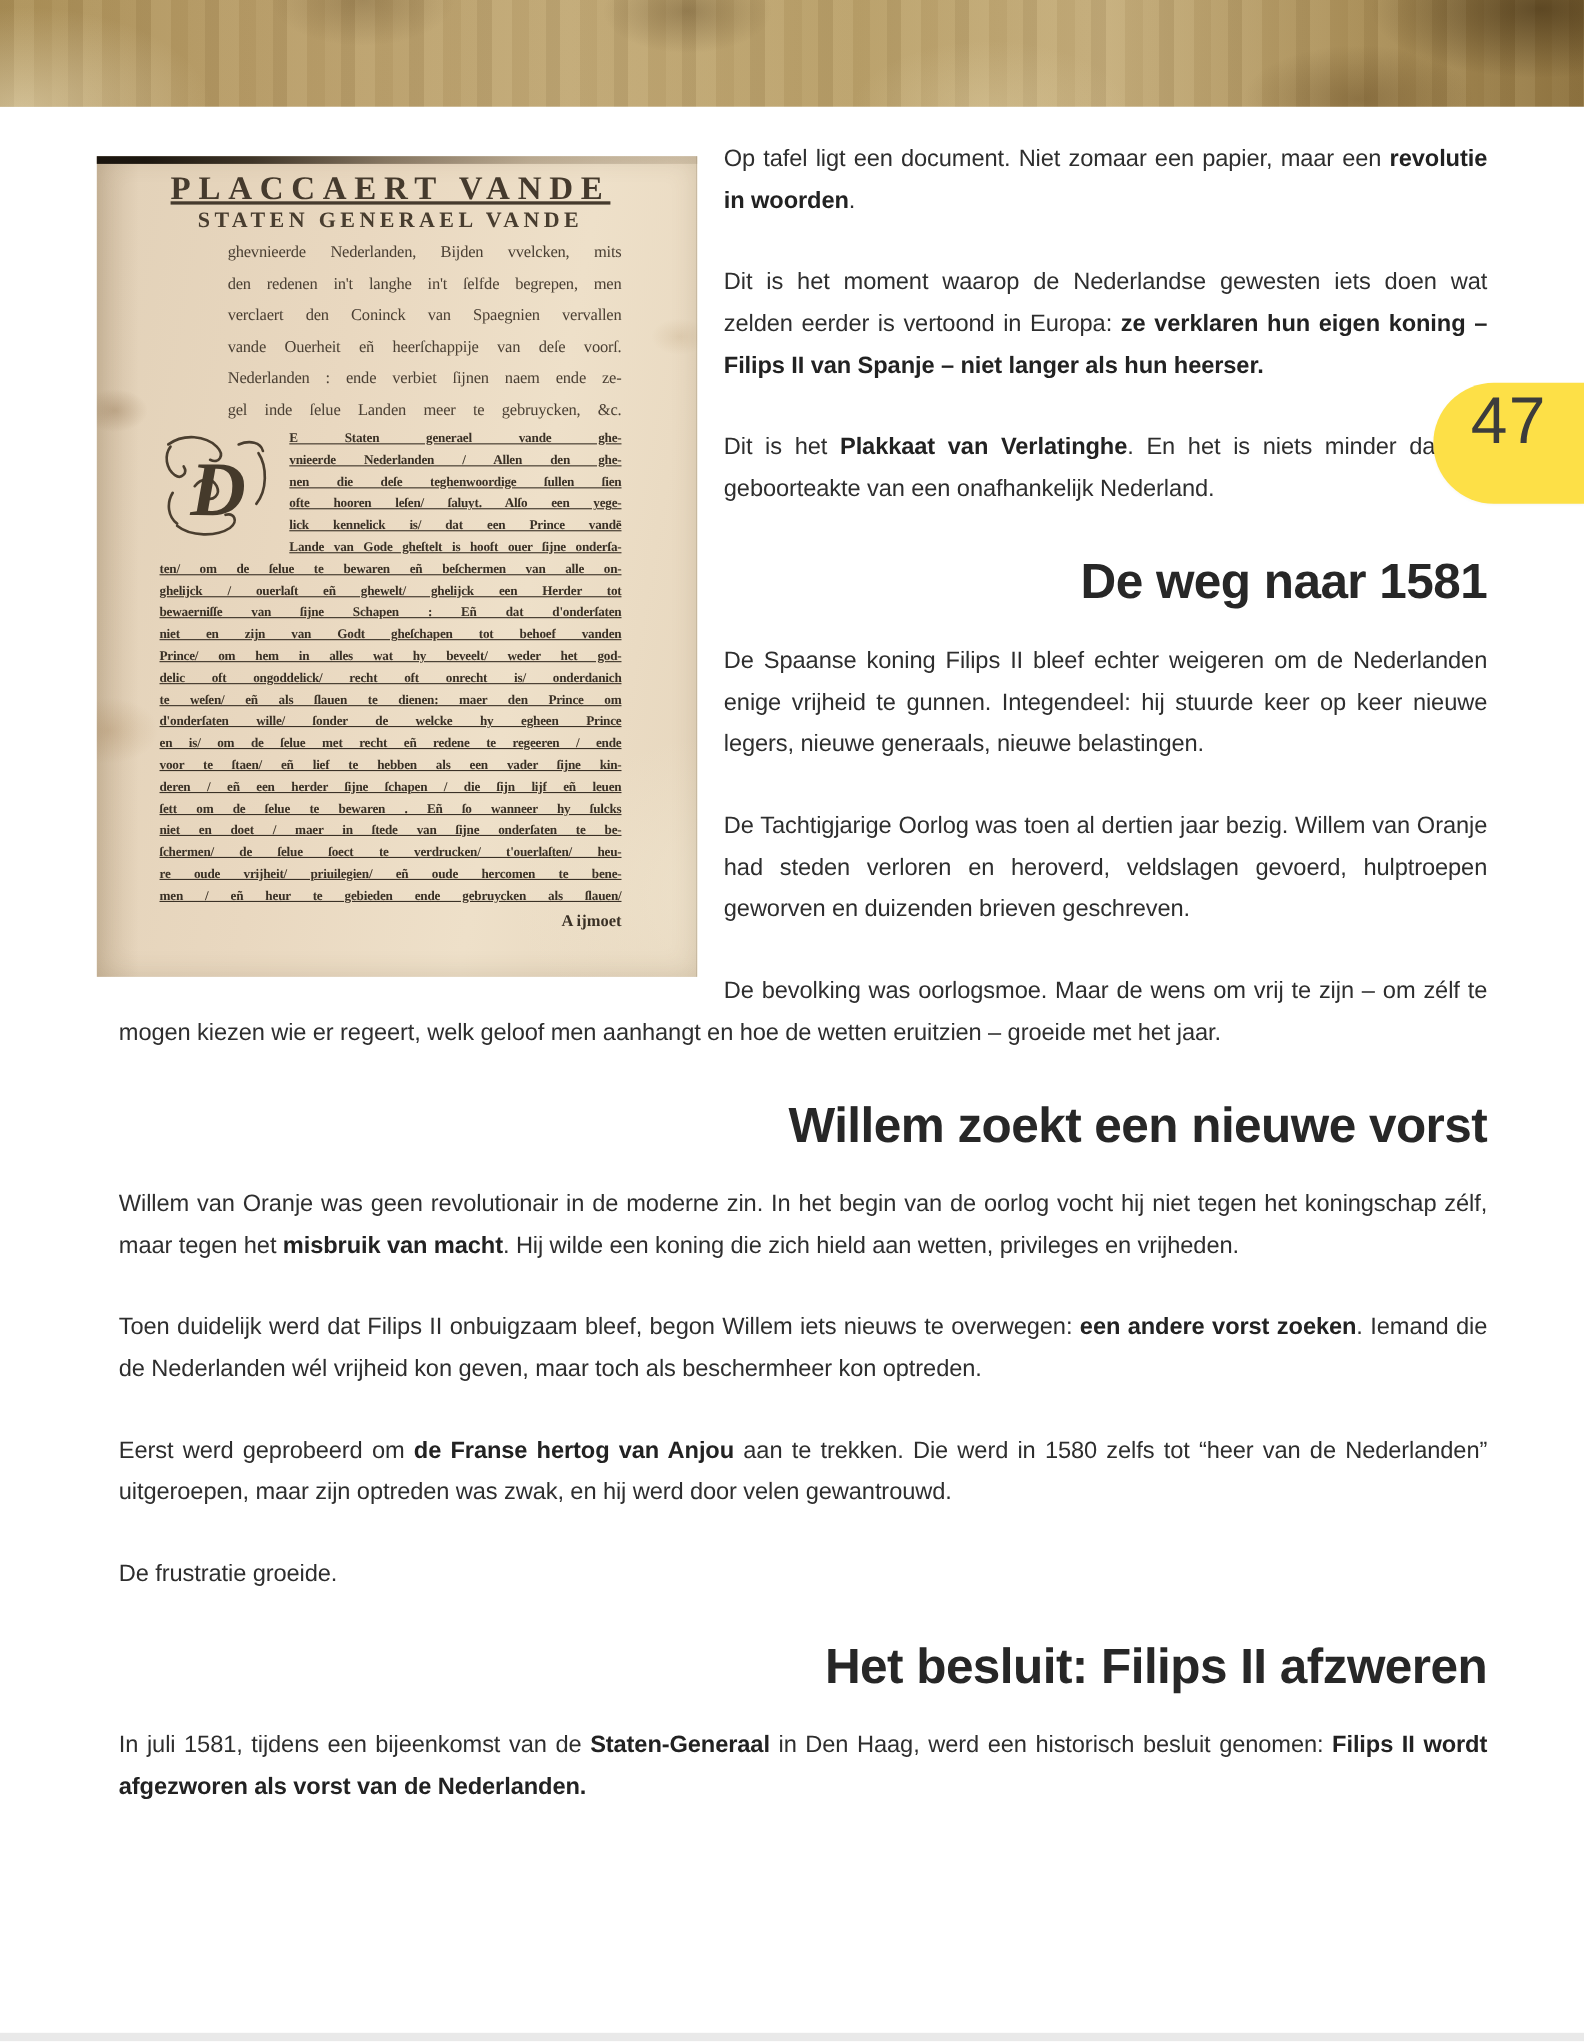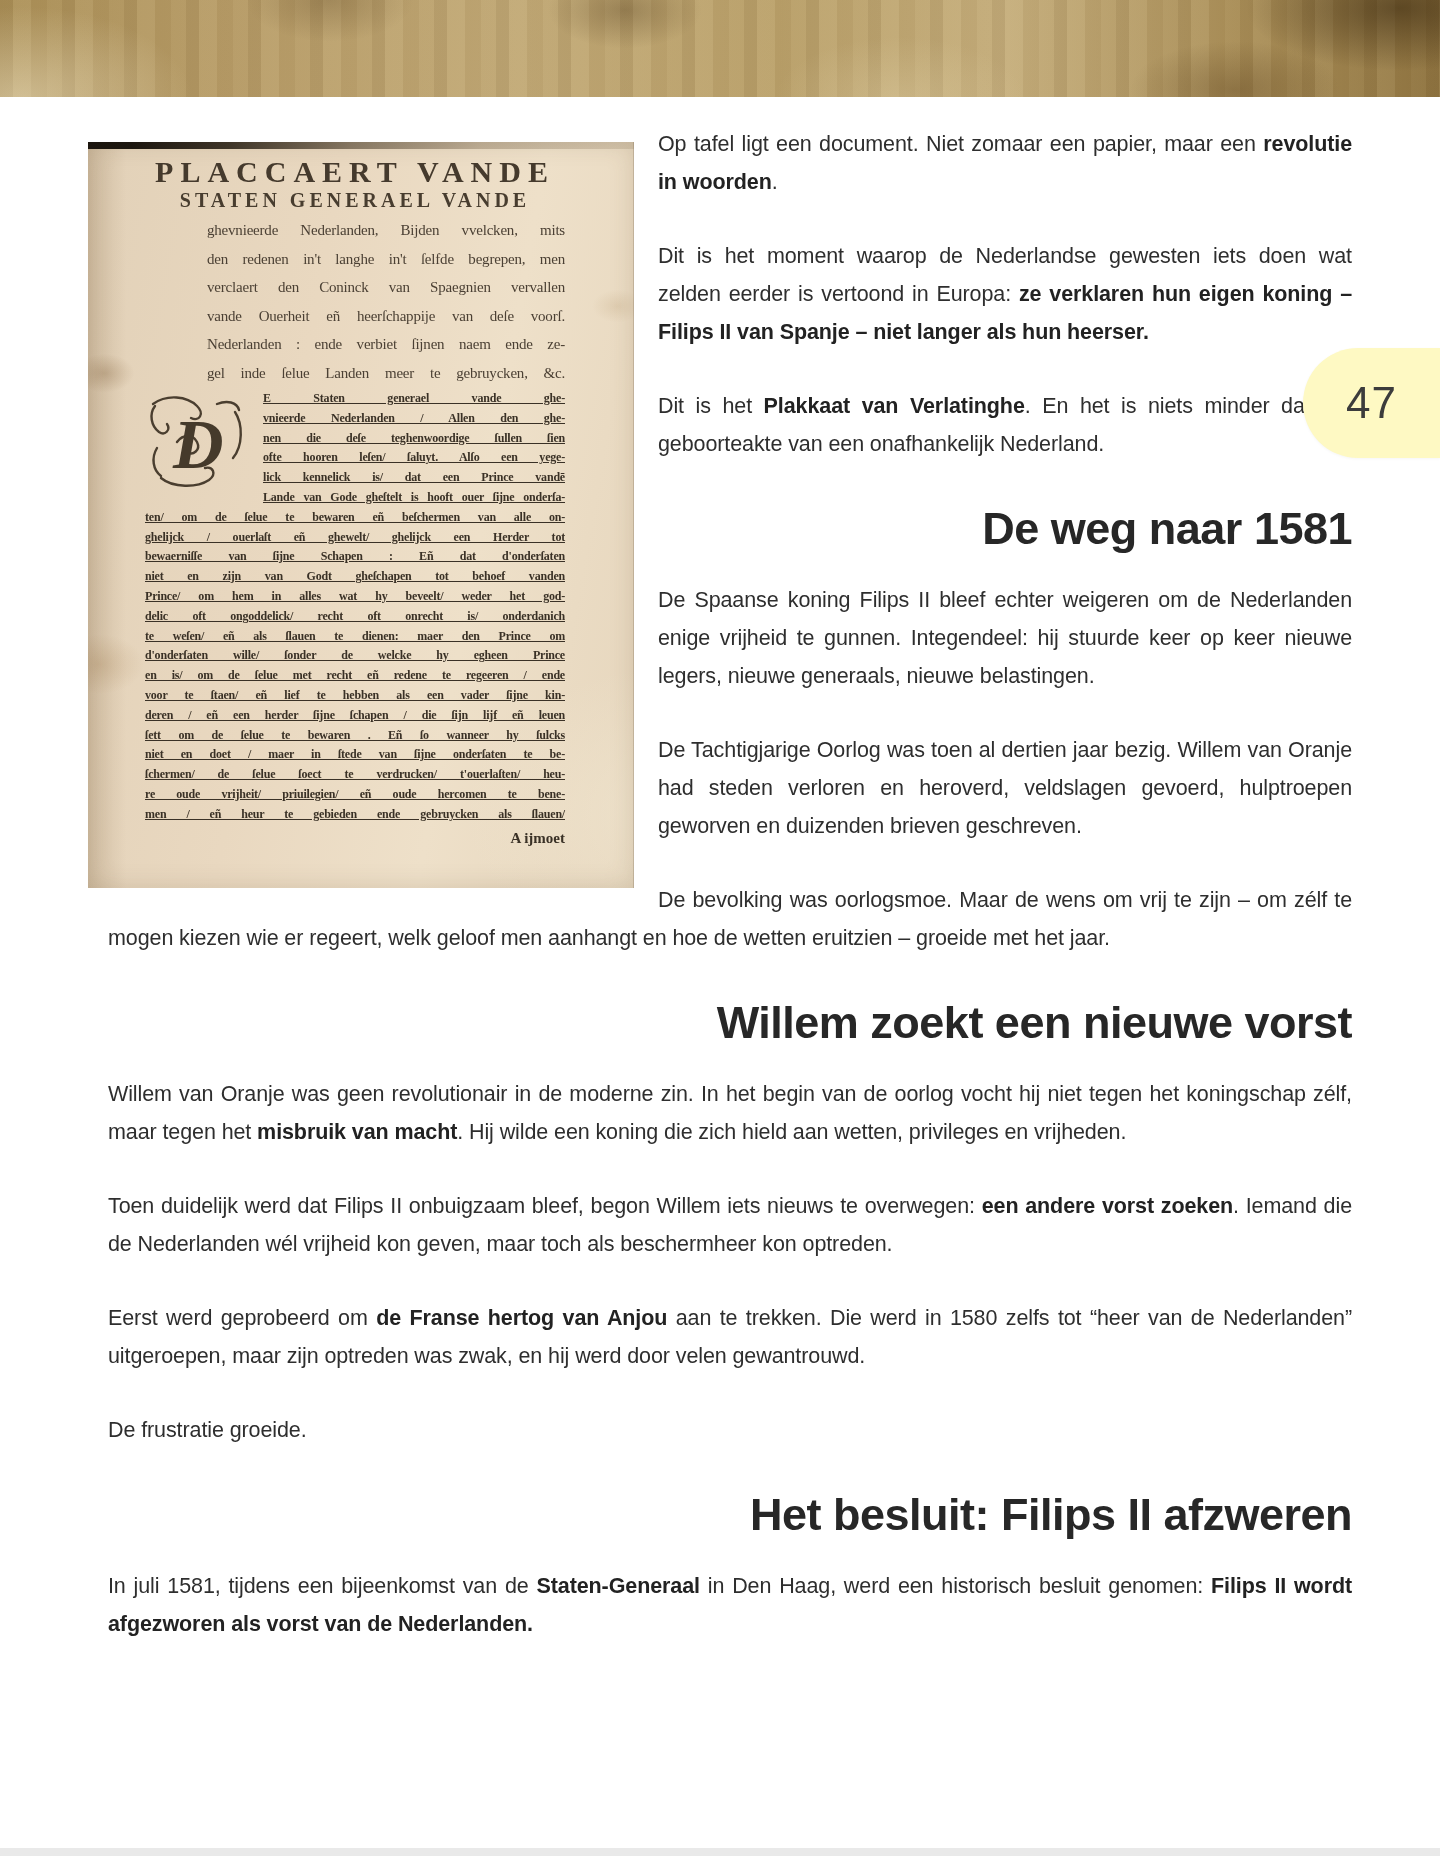--- a/index.html
+++ b/index.html
@@ -25,24 +25,24 @@
       repeating-linear-gradient(90deg,
         rgba(118,92,48,.14) 0 13px,
         rgba(205,184,136,.16) 13px 31px,
         rgba(140,111,60,.12) 31px 47px,
         rgba(186,163,114,.10) 47px 62px),
       linear-gradient(90deg,#ab9058,#b89d69 16%,#c3ab79 36%,#bba26c 54%,#c7b07f 70%,#aa8f59 86%,#8e7340 100%);
   }
   
   .page-badge{
     position:absolute;top:348px;right:0;width:137px;height:110px;
-    background:#fef9c3;
+    background:#fde047;
     border-radius:55px 0 0 55px;
-    display:flex;align-items:center;justify-content:center;
-    font-size:44px;color:#3c3c3c;letter-spacing:1px;
+    display:flex;justify-content:center;
+    font-size:60px;color:#3c3c3c;letter-spacing:1px;
     z-index:6;
     box-shadow:0 1px 3px rgba(0,0,0,.04);
   }
   
   .content{
     position:absolute;top:97px;left:0;width:1440px;
     padding:28px 88px 0 88px;box-sizing:border-box;
   }
   .content p{
     margin:0 0 36px 0;
@@ -76,21 +76,21 @@
   }
   .doc-figure::before{ 
     content:"";position:absolute;top:0;left:0;width:100%;height:7px;
     background:linear-gradient(90deg,
       rgba(18,13,7,.95) 0 8%, rgba(35,27,16,.85) 26%,
       rgba(58,45,27,.55) 48%, rgba(90,72,45,.30) 72%, rgba(120,100,70,.18) 100%);
   }
   .fig-title1{
     margin-top:4px;text-align:center;
     font-size:30px;line-height:32px;font-weight:700;
-    letter-spacing:7px;color:#453a2d;white-space:nowrap;
+    letter-spacing:7px;color:#453a2d;white-space:nowrap;text-decoration:underline;
   }
   .fig-title2{
     text-align:center;font-size:20px;line-height:24px;font-weight:600;
     letter-spacing:4px;color:#483d2f;white-space:nowrap;
   }
   .intro-block{margin:4px 0 2px 62px;}
   .intro-line{
     font-size:15px;line-height:28.5px;letter-spacing:-.2px;
     text-align:justify;text-align-last:justify;color:#4b4034;
     white-space:nowrap;

